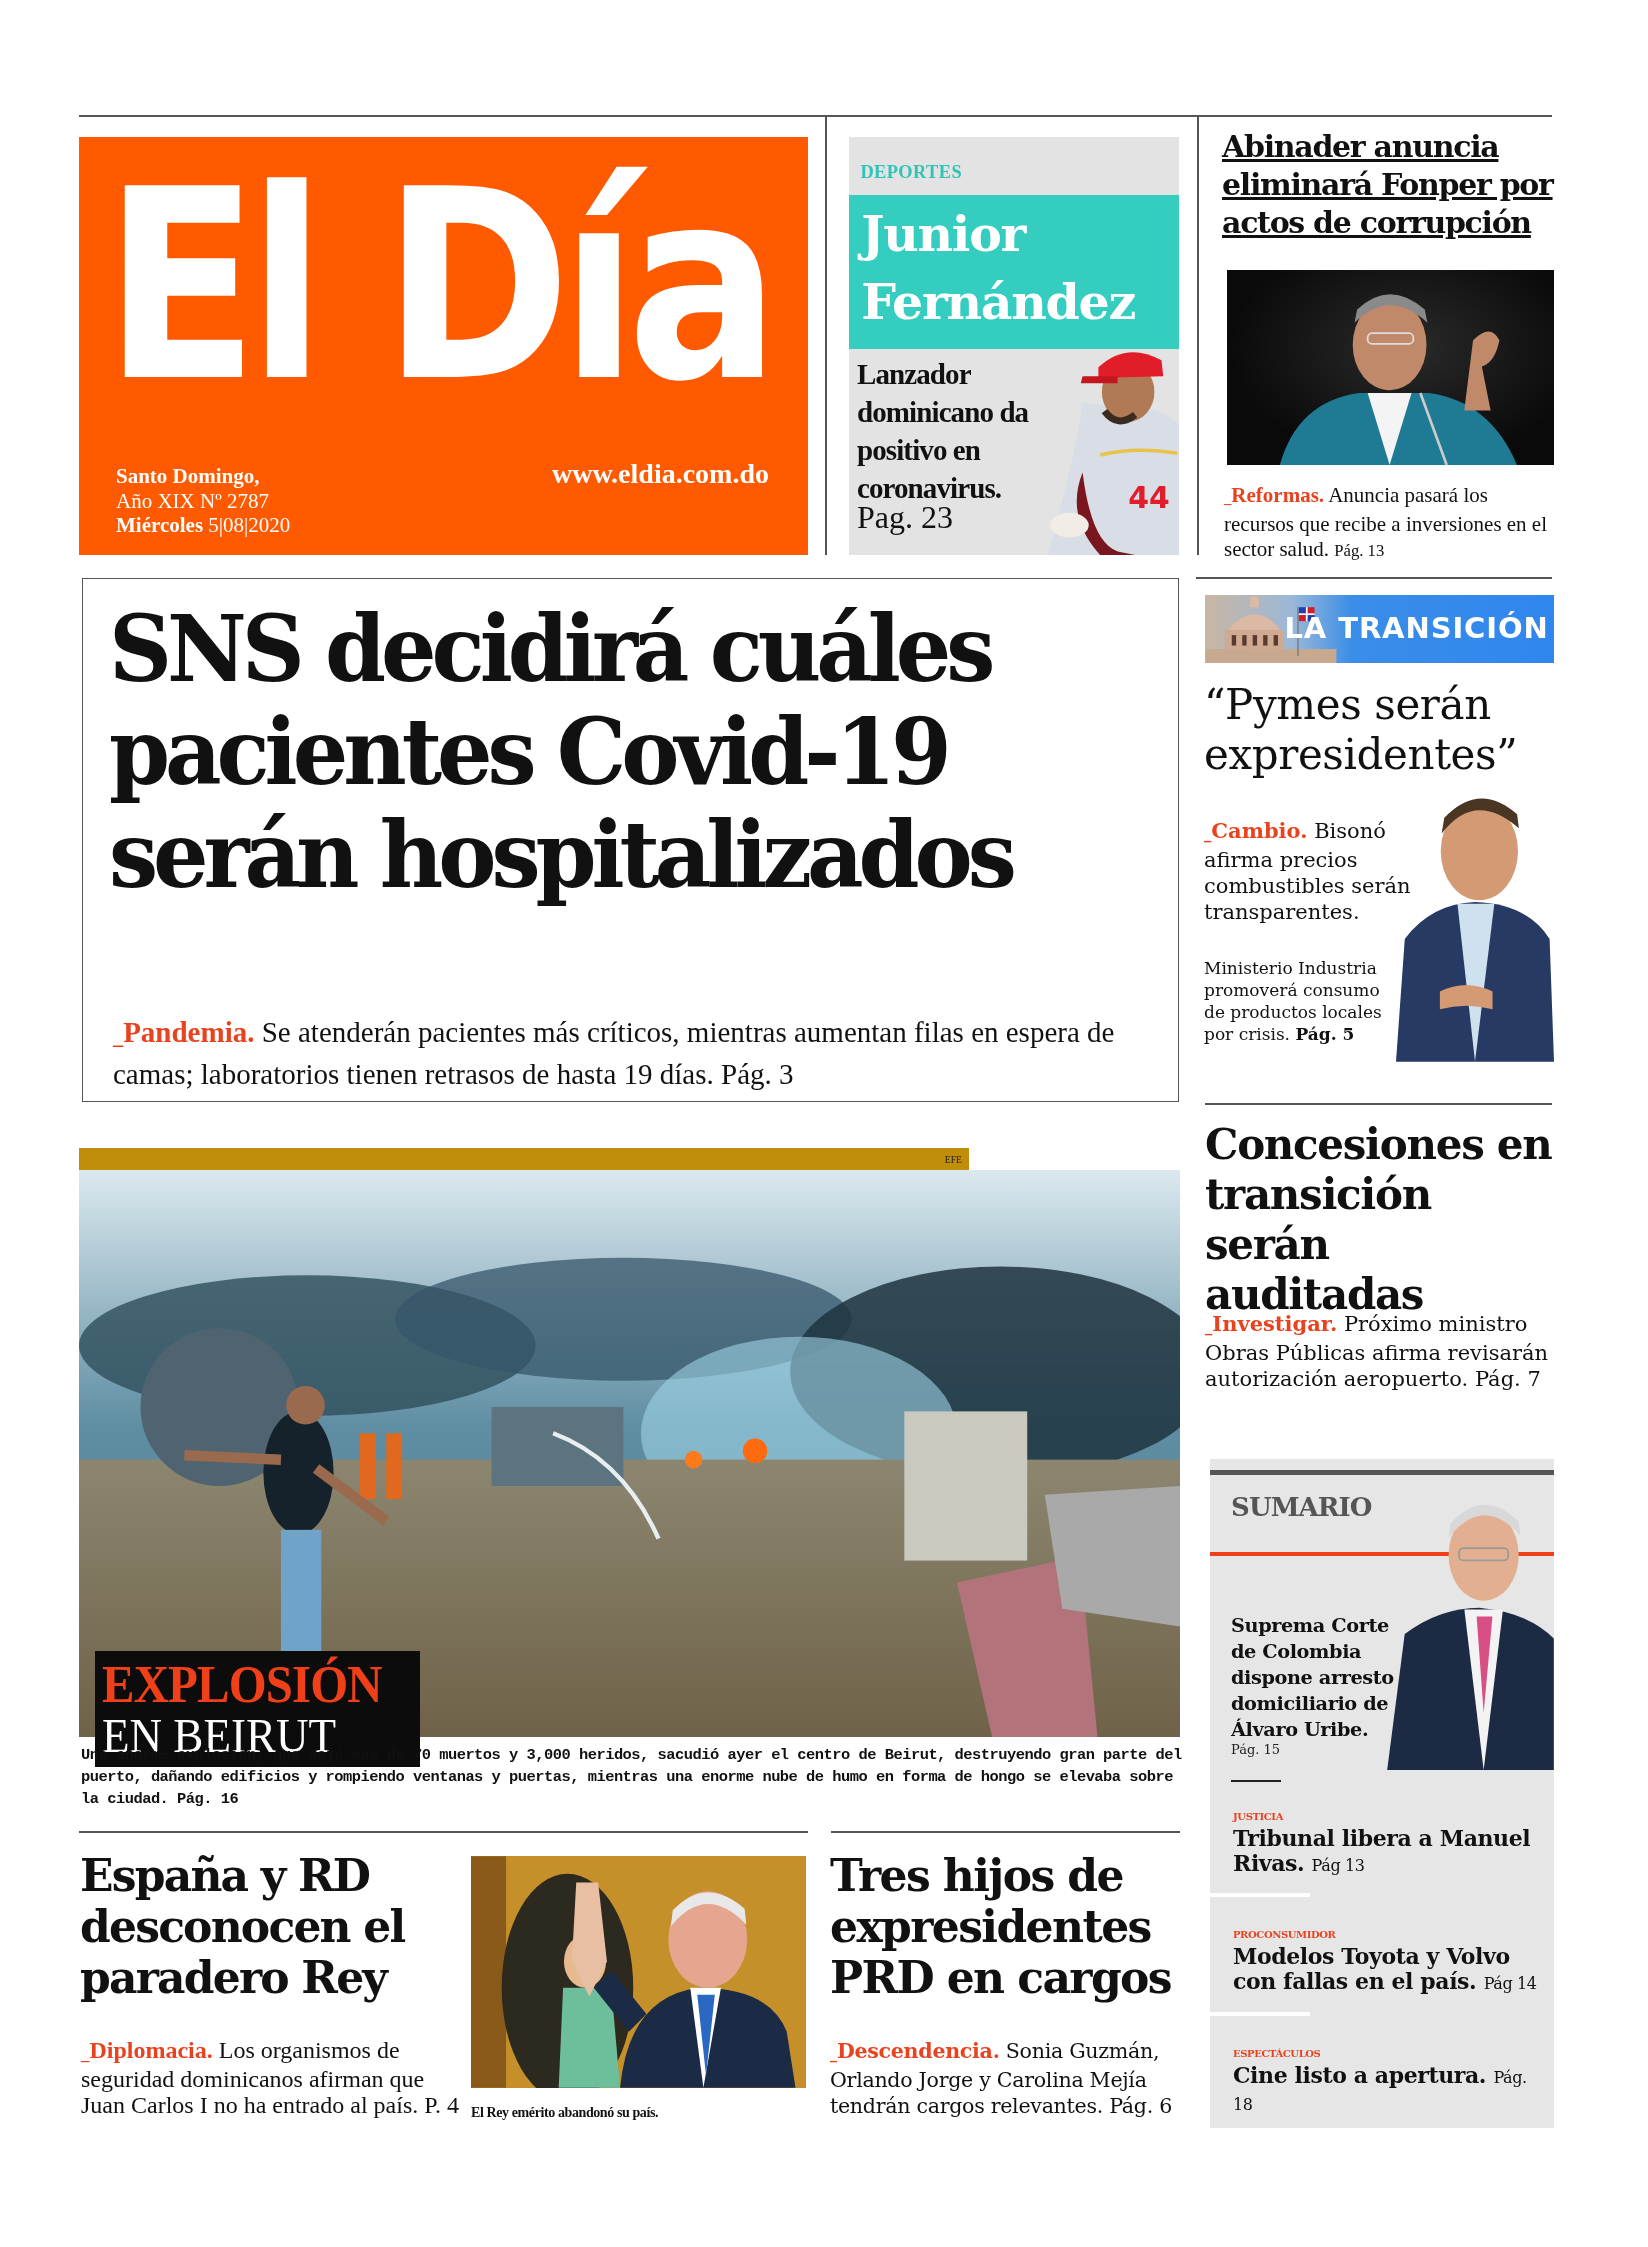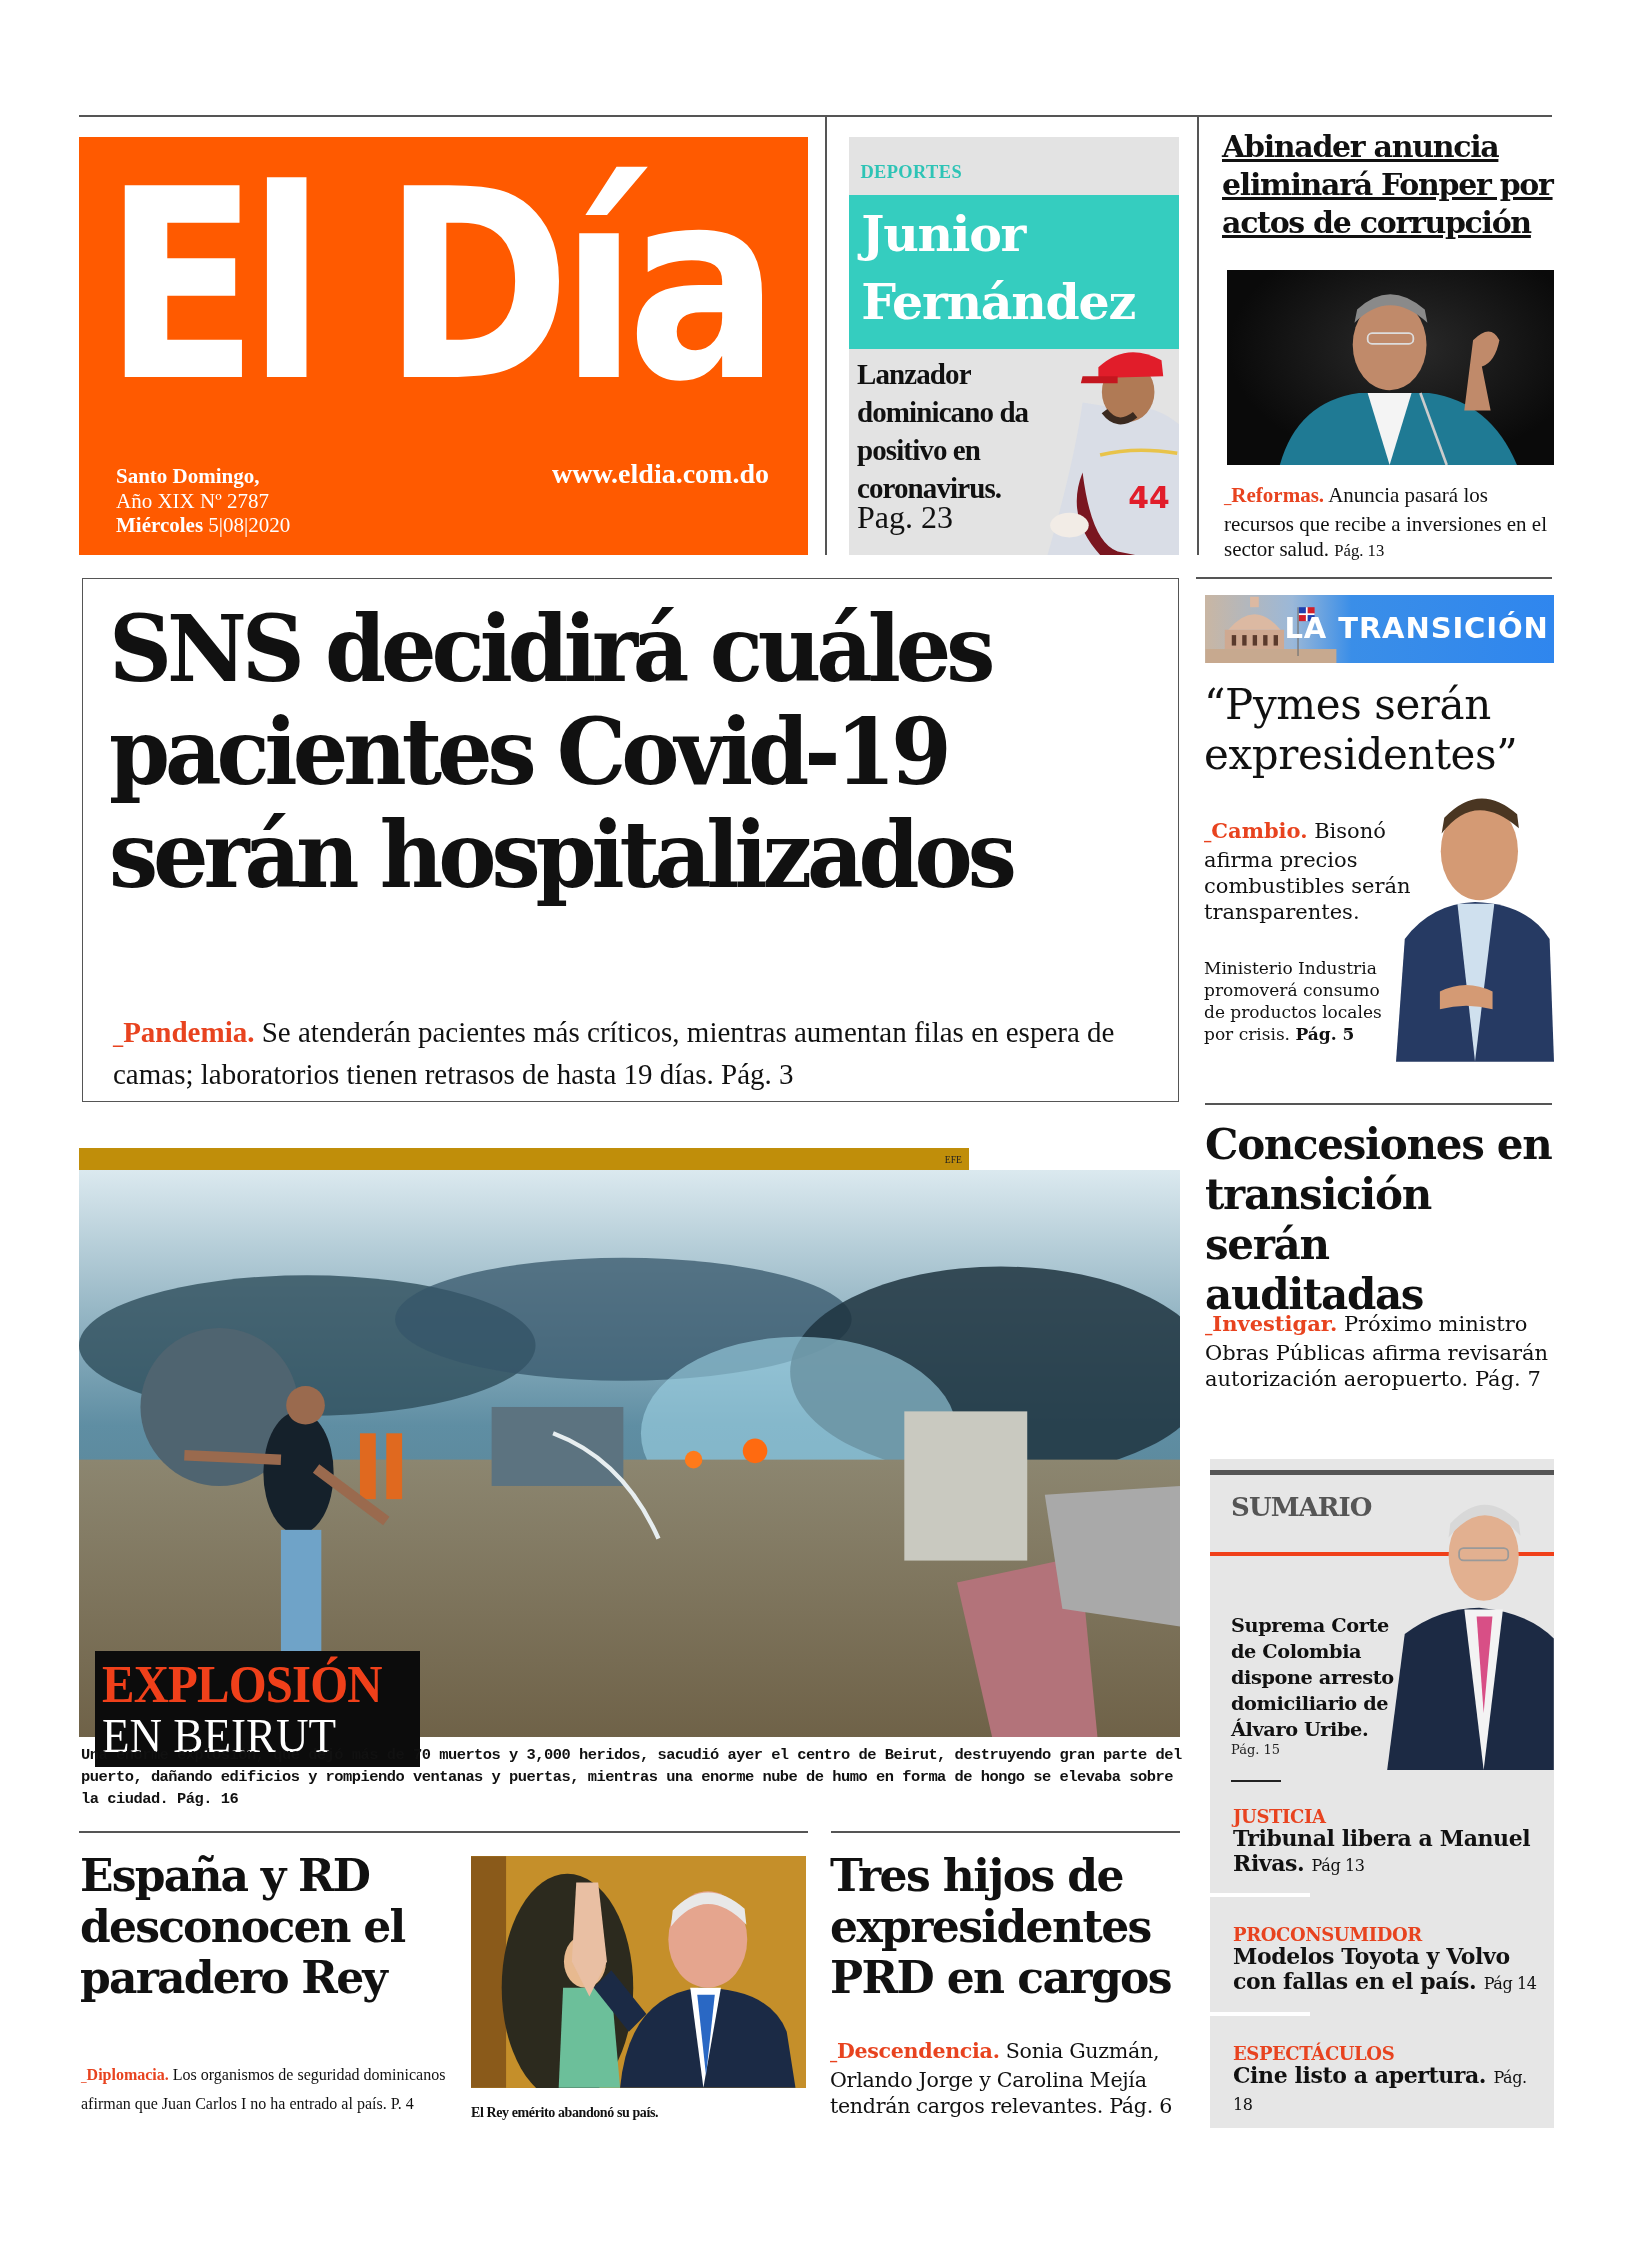--- a/index.html
+++ b/index.html
@@ -53,36 +53,36 @@
   #sumario { left: 1210px; top: 1459px; width: 344px; height: 669px; background: #e6e6e6; overflow: hidden; }
   #sum-topbar { position: absolute; left: 0; top: 10.5px; width: 344px; height: 5.3px; background: #555; }
   #sum-title { position: absolute; left: 21px; top: 33px; color: #555; font-family: "DejaVu Serif", serif; font-weight: bold; font-size: 26px; letter-spacing: -0.9px; }
   #sum-redbar { position: absolute; left: 0; top: 93px; width: 344px; height: 4.4px; background: #f0401a; }
   #uribe-photo { position: absolute; right: 0; top: 26px; width: 167px; height: 285px; }
   #sum-lead { position: absolute; left: 21px; top: 154px; width: 176px; font-family: "DejaVu Serif", serif; font-weight: bold; font-size: 19.3px; line-height: 26px; letter-spacing: -0.4px; color: #111; }
   #sum-lead-page { position: absolute; left: 21px; top: 283px; font-family: "DejaVu Serif", serif; font-size: 13px; color: #222; }
   #sum-lead-rule { position: absolute; left: 21px; top: 321px; width: 50px; height: 1.8px; background: #222; }
   .sum-sep { position: absolute; left: 0; width: 100px; height: 4.4px; background: #fff; }
   .sum-item { position: absolute; left: 23px; width: 316px; }
-  .sum-cat { color: #e8431f; font-family: "DejaVu Serif", serif; font-weight: bold; font-size: 18px; letter-spacing: -0.4px; line-height: 17.6px; }
+  .sum-cat { color: #e8431f; font-family: "DejaVu Serif", serif; font-weight: bold; font-size: 10px; letter-spacing: -0.4px; line-height: 17.6px; }
   .sum-head { font-family: "DejaVu Serif", serif; font-weight: bold; font-size: 22px; line-height: 25.5px; letter-spacing: -0.4px; color: #111; }
   .sum-page { font-family: "DejaVu Serif", serif; font-weight: normal; font-size: 16px; }
 
   
   #gold-bar { left: 79px; top: 1148px; width: 890px; height: 22px; background: #c08e0a; }
   #efe { position: absolute; right: 7px; top: 6.1px; font-family: "Liberation Serif", serif; font-size: 9.7px; color: #222; }
   #beirut-photo { left: 79px; top: 1170px; width: 1101px; height: 567px; overflow: hidden; }
   #beirut-tag { left: 95px; top: 1615px; width: 325px; height: 116px; background: #0c0c0c; margin-top: 36px; }
   #beirut-t1 { position: absolute; left: 7px; top: 3.5px; color: #f0401a; font-family: "Liberation Serif", serif; font-weight: bold; font-size: 53px; line-height: 58px; transform: scaleX(0.92); transform-origin: left top; letter-spacing: -0.9px; }
   #beirut-t2 { position: absolute; left: 7px; top: 58px; color: #fff; font-family: "Liberation Serif", serif; font-size: 49px; line-height: 53px; transform: scaleX(0.92); transform-origin: left top; }
   #beirut-caption { left: 81px; top: 1744px; width: 1103px; font-family: Liberation Mono, monospace; font-weight: bold; font-size: 15.4px; line-height: 22px; letter-spacing: -0.5px; }
 
   
   #espana { left: 80px; top: 1850px; width: 386px; font-family: "DejaVu Serif", serif; font-weight: bold; font-size: 44px; line-height: 51px; letter-spacing: -1.8px; }
-  #diplomacia { left: 81px; top: 2038px; width: 386px; font-family: "Liberation Serif", serif; font-size: 16px; line-height: 25.5px; margin-top: 24px; }
+  #diplomacia { left: 81px; top: 2038px; width: 386px; font-family: "Liberation Serif", serif; font-size: 24px; line-height: 25.5px; }
   #rey-photo { left: 471px; top: 1856px; width: 335px; height: 232px; overflow: hidden; background: #c58f2a; }
   #rey-caption { left: 471px; top: 2105px; font-family: "Liberation Serif", serif; font-weight: bold; font-size: 14px; letter-spacing: -0.4px; }
   #tres { left: 830px; top: 1850px; width: 369px; font-family: "DejaVu Serif", serif; font-weight: bold; font-size: 44px; line-height: 51px; letter-spacing: -1.6px; }
   #descendencia { left: 830px; top: 2038px; width: 369px; font-family: "DejaVu Serif", serif; font-size: 20.6px; line-height: 26px; letter-spacing: -0.3px; }
 </style>
 </head>
 <body>
 
 <div class="rule" style="left:79px;top:115px;width:1473px;height:1.8px;"></div>
 <div class="rule" style="left:825px;top:117px;width:1.8px;height:438px;"></div>

